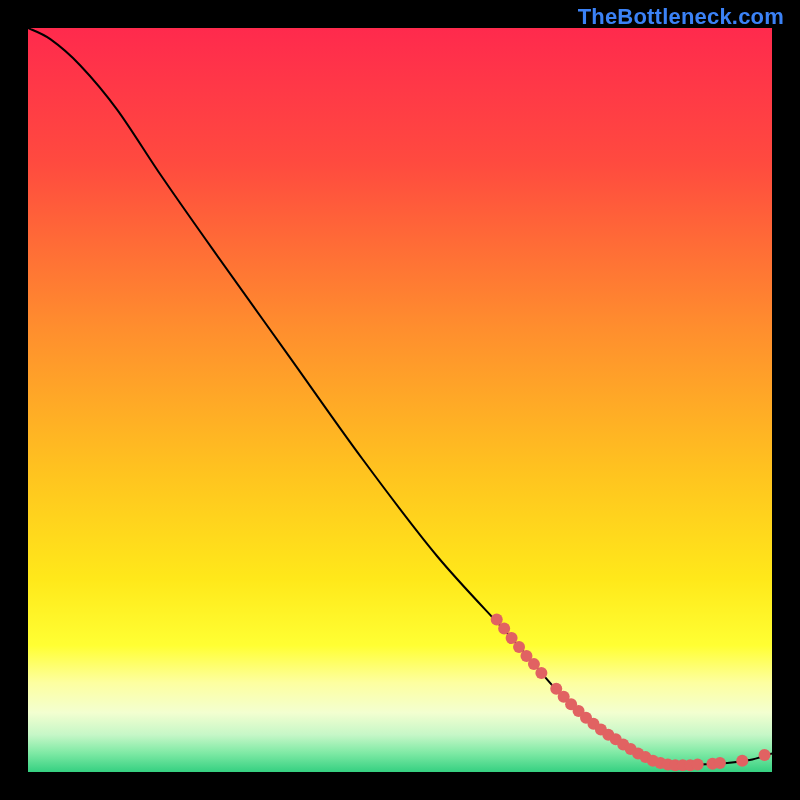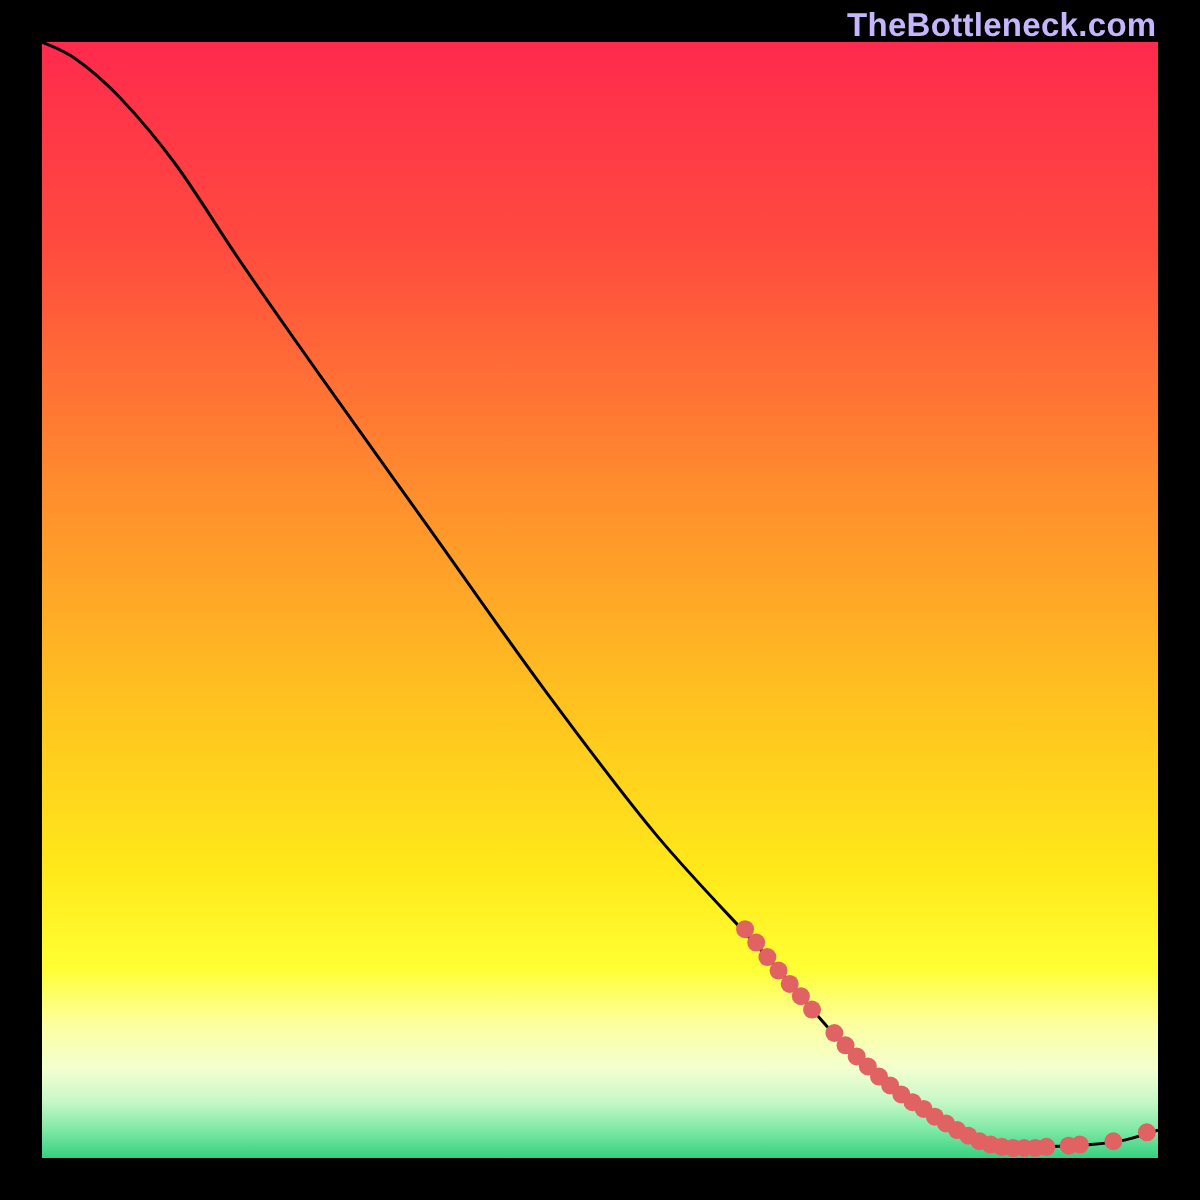--- a/index.html
+++ b/index.html
@@ -6,25 +6,25 @@
   html, body { width: 800px; height: 800px; overflow: hidden; background: #000; }
   .frame {
     position: relative;
     width: 800px;
     height: 800px;
     background: #000;
   }
   .watermark {
     position: absolute;
     top: 4px;
-    right: 29px;
+    right: 16px;
     font-family: Arial, Helvetica, sans-serif;
     font-size: 22px;
     font-weight: 600;
-    color: #c4b5fd;
+    color: #3b82f6;
     letter-spacing: 0.2px;
   }
   .plot {
     position: absolute;
     left: 28px;
     top: 28px;
     width: 744px;
     height: 744px;
   }
   .plot svg { display: block; }

